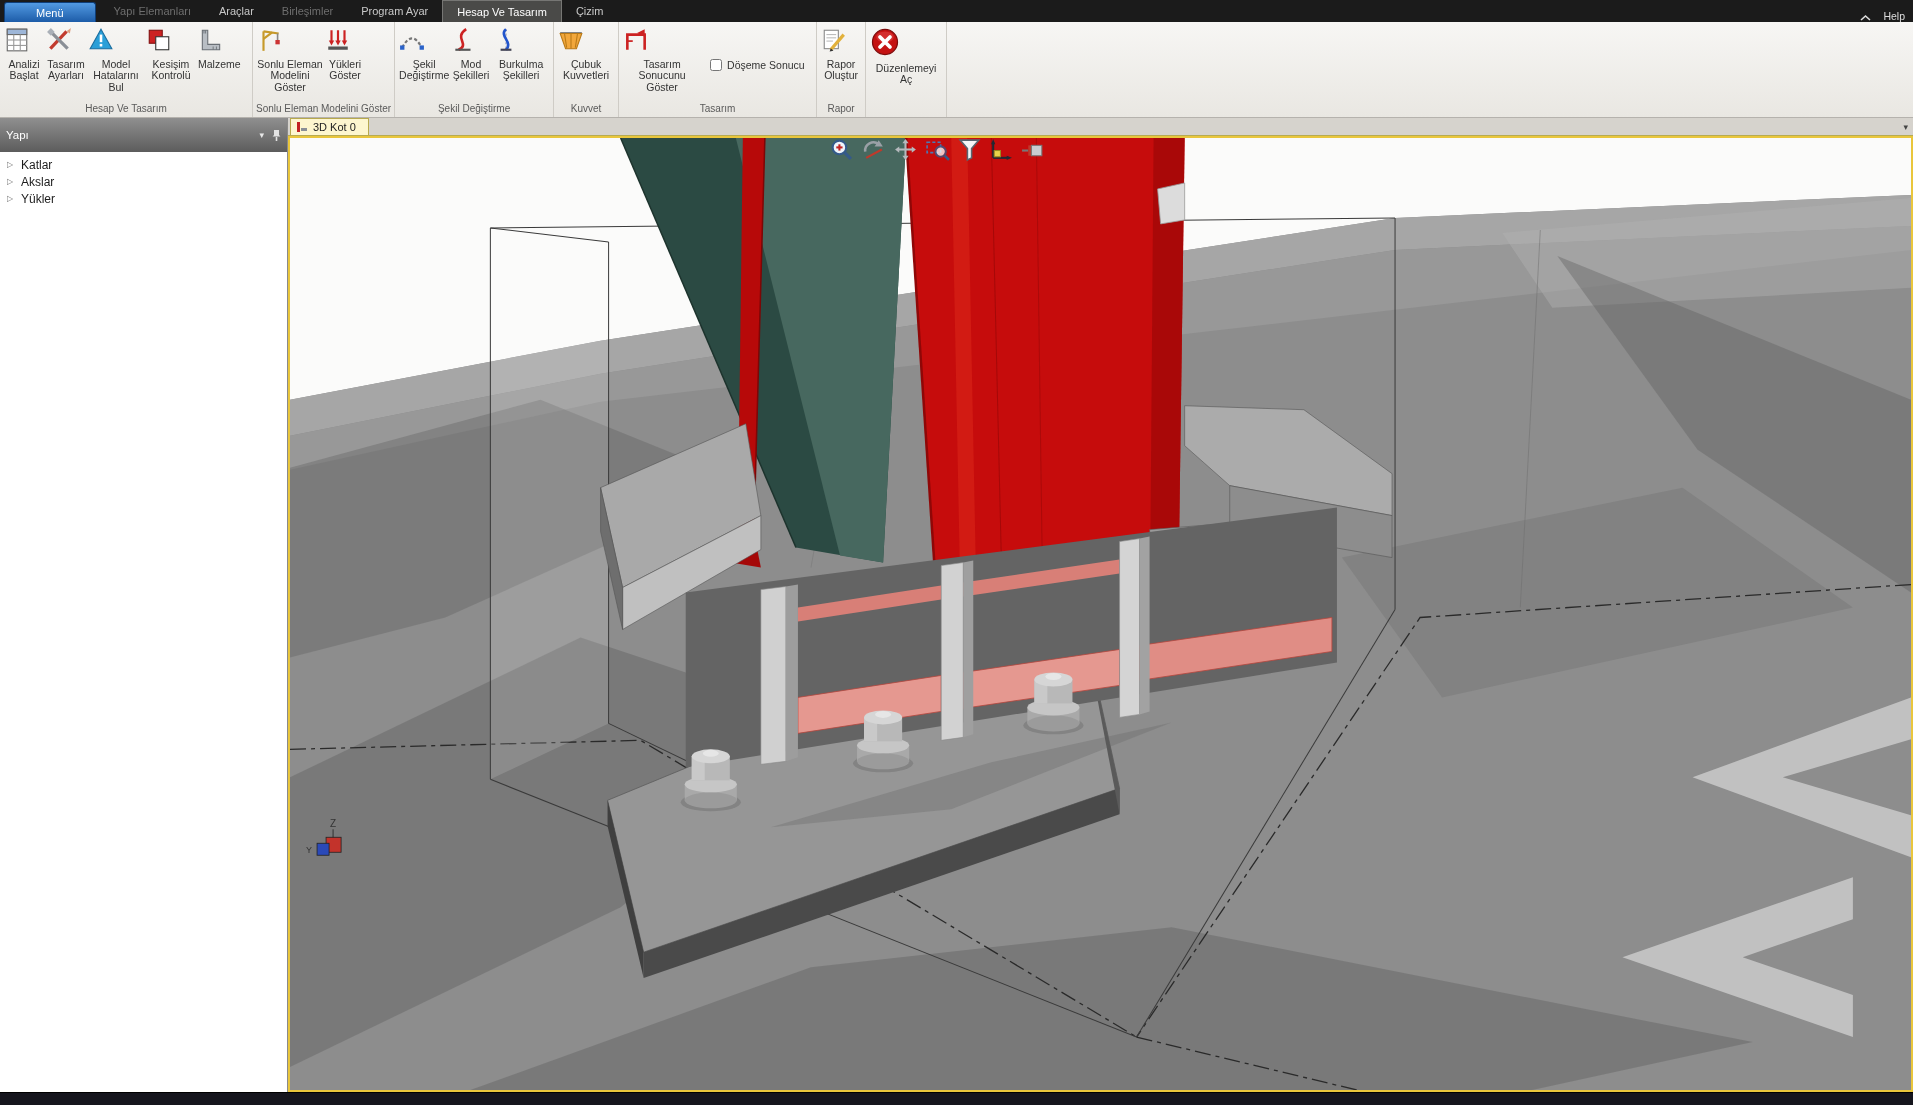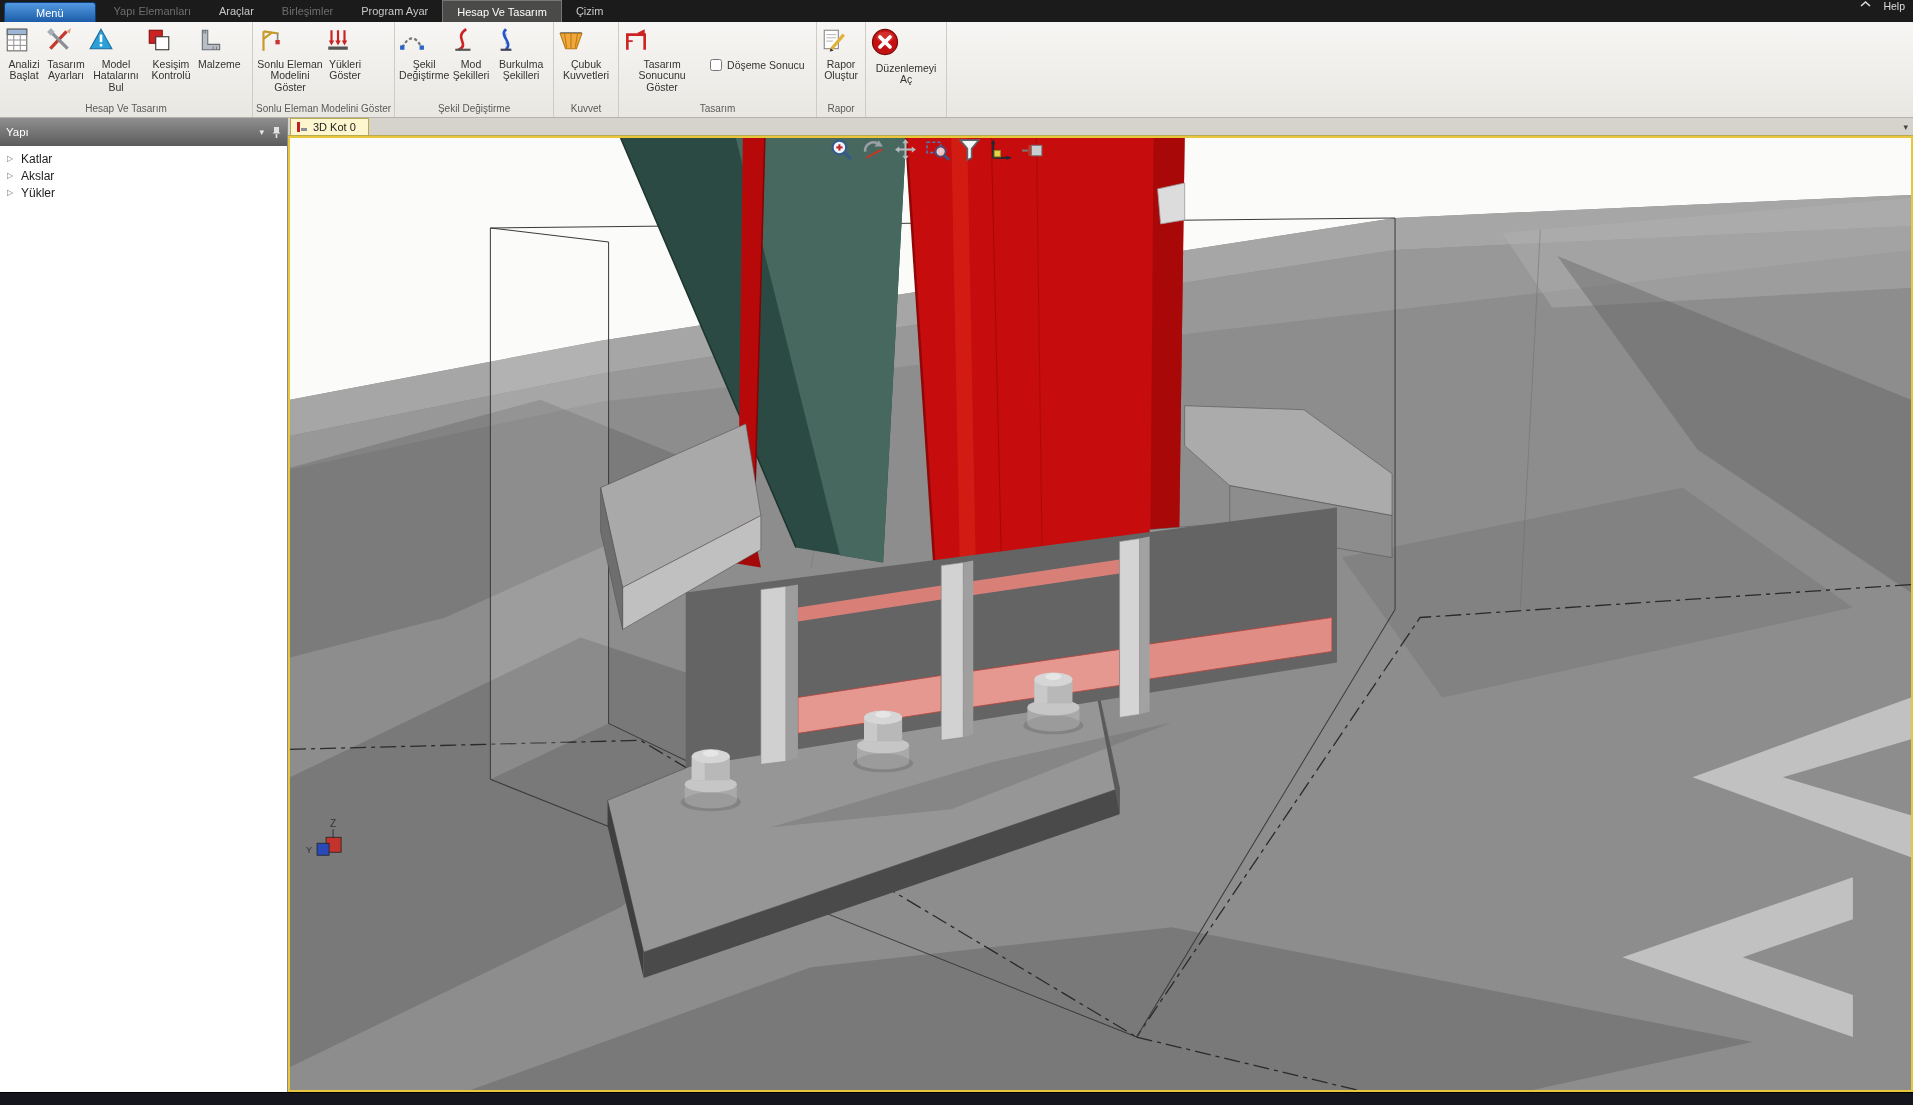--- a/index.html
+++ b/index.html
@@ -9,41 +9,41 @@
   
   .menubar { height:22px; background:#1b1b1b; display:flex; align-items:stretch;
     color:#c9c9c9; font-size:11px; position:relative; }
   .menu-btn { margin:2px 4px 0 4px; padding:0 31px; display:flex; align-items:center;
     background:linear-gradient(#529ae2,#1d5ca8); color:#fff; border-radius:3px 3px 0 0;
     border:1px solid #0f3e78; border-bottom:none; cursor:default; }
   .mtab { padding:5px 14px; display:flex; align-items:center; }
   .mtab.disabled { color:#6e6e6e; }
   .mtab.active { background:#4a4a48; border:1px solid #767674; border-bottom:none; color:#fff; }
   .menubar-right { position:absolute; right:8px; top:0; height:22px; display:flex;
-    align-items:flex-start; gap:12px; color:#ddd; }
+    align-items:flex-end; gap:12px; color:#ddd; }
 
   
   .ribbon { height:96px; background:linear-gradient(#f7f6f4,#e9e7e2);
     border-bottom:1px solid #b5b2ad; display:flex; }
   .rgroup { display:flex; flex-direction:column; border-right:1px solid #cfccc6; padding:1px 3px 0; }
   .rgroup-buttons { flex:1; display:flex; align-items:flex-start; }
   .rbtn { width:52px; padding:4px 1px 1px; display:flex; flex-direction:column; align-items:flex-start;
     gap:6px; font-size:10.5px; color:#333; text-align:center; line-height:1.08; cursor:default; }
   .rbtn svg { width:26px; height:26px; flex:none; }
   .rbtn.big svg { width:30px; height:30px; }
   .w42{width:42px}.w56{width:58px}.w66{width:68px}.w78{width:80px}.w70{width:74px}
   .rgroup-label { height:15px; font-size:10px; color:#5a5a5a; text-align:center; line-height:14px; }
   .chk { display:flex; align-items:center; gap:5px; margin:36px 6px 0 8px; font-size:10.5px; color:#333; }
   .chk input { width:12px; height:12px; }
 
   
   .main { display:flex; height:974px; }
   .sidebar { width:288px; background:#fff; border-right:1px solid #8a8a8a;
     display:flex; flex-direction:column; }
-  .sidebar-header { height:28px; background:linear-gradient(#8f8f8f,#5c5c5c); color:#fff;
+  .sidebar-header { height:34px; background:linear-gradient(#8f8f8f,#5c5c5c); color:#fff;
     font-size:11.5px; display:flex; align-items:center; padding:0 6px; gap:8px; }
   .sidebar-header .title { flex:1; }
   .hdr-ico { display:flex; align-items:center; color:#e8e8e8; font-size:9px; }
   .tree { padding:4px 0; }
   .tree-item { height:17px; display:flex; align-items:center; gap:6px; padding-left:7px;
     font-size:12px; color:#1c1c1c; cursor:default; }
   .tri { color:#777; font-size:8px; width:8px; }
 
   .viewarea { flex:1; display:flex; flex-direction:column; min-width:0; background:#d6d3cd;text-align:center; }
   .tabstrip { height:18px; background:#d6d3cd; display:flex; align-items:flex-end;

